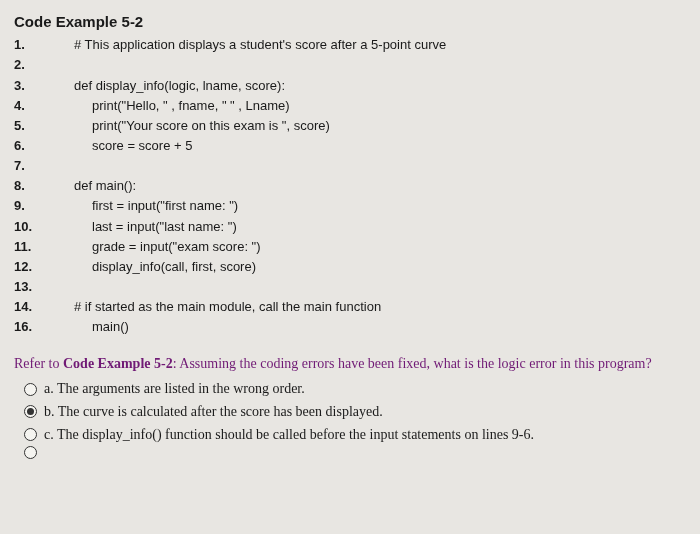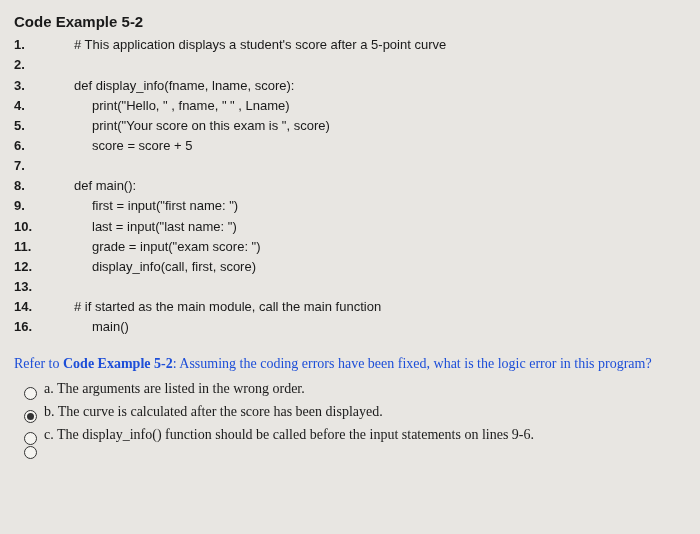--- a/index.html
+++ b/index.html
@@ -28,32 +28,32 @@
     .ln {
       min-width: 24px;
       font-weight: bold;
       flex-shrink: 0;
     }
     .indent1 { padding-left: 18px; }
     .code-text { white-space: pre; margin-left: 36px; }
     .question {
       font-family: Georgia, 'Times New Roman', serif;
       font-size: 14px;
-      color: #1d4ed8;
+      color: #701a75;
       margin-top: 10px;
       line-height: 1.5;
     }
     .qbold { font-weight: bold; }
     .options {
       margin-top: 4px;
       padding-left: 10px;
     }
     .opt {
       display: flex;
-      align-items: flex-end;
+      align-items: center;
       font-family: Georgia, 'Times New Roman', serif;
       font-size: 14px;
       margin: 1px 0;
     }
     .radio {
       width: 13px;
       height: 13px;
       border-radius: 50%;
       border: 1.5px solid #333;
       margin-right: 7px;
@@ -86,21 +86,21 @@
   <div class="code-line">
       <span class="ln">1.</span>
       <span class="code-text"># This application displays a student's score after a 5-point curve</span>
     </div>
   <div class="code-line">
       <span class="ln">2.</span>
       <span class="code-text"></span>
     </div>
   <div class="code-line">
       <span class="ln">3.</span>
-      <span class="code-text">def display_info(fname, lname, score):</span>
+      <span class="code-text">def display_info(logic, lname, score):</span>
     </div>
   <div class="code-line">
       <span class="ln">4.</span>
       <span class="code-text indent1">print("Hello, " , fname, " " , Lname)</span>
     </div>
   <div class="code-line">
       <span class="ln">5.</span>
       <span class="code-text indent1">print("Your score on this exam is ", score)</span>
     </div>
   <div class="code-line">

